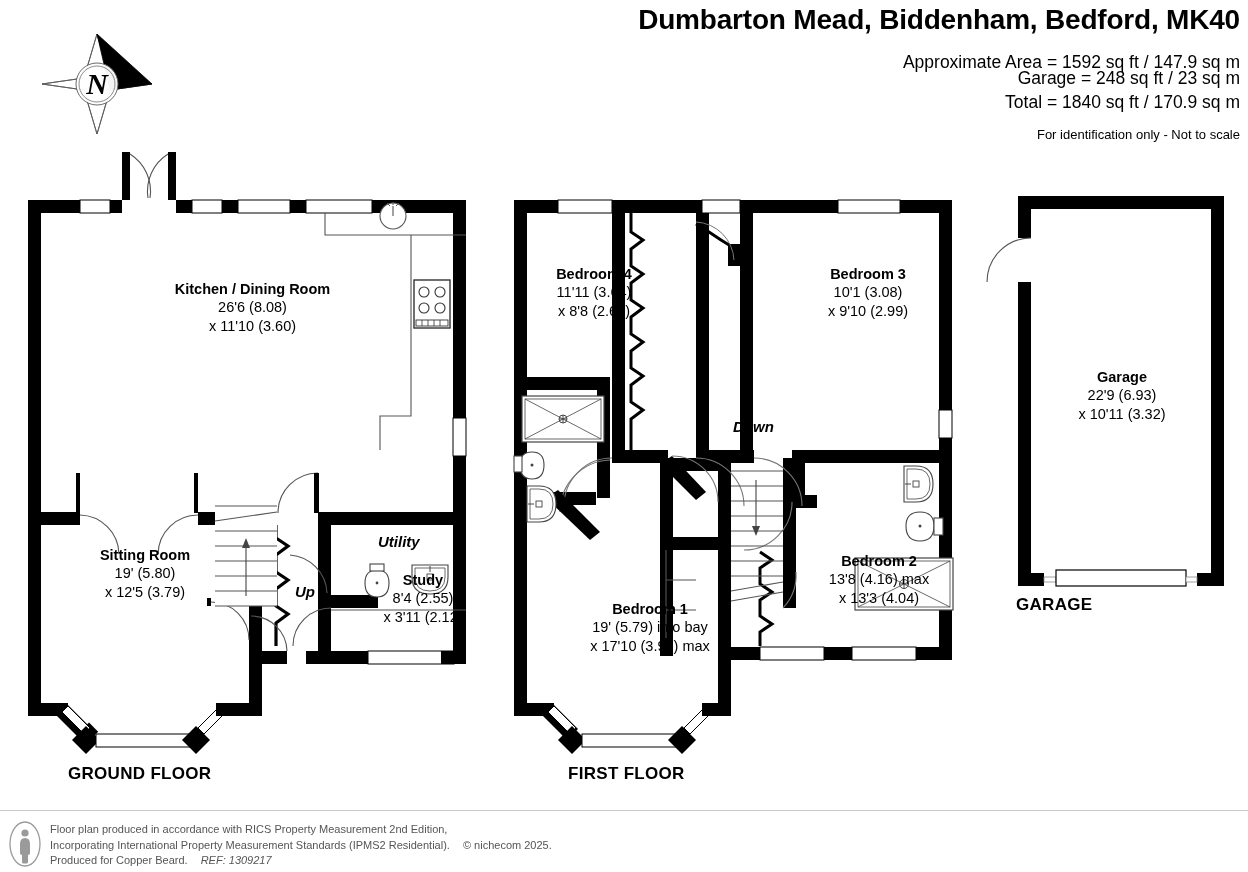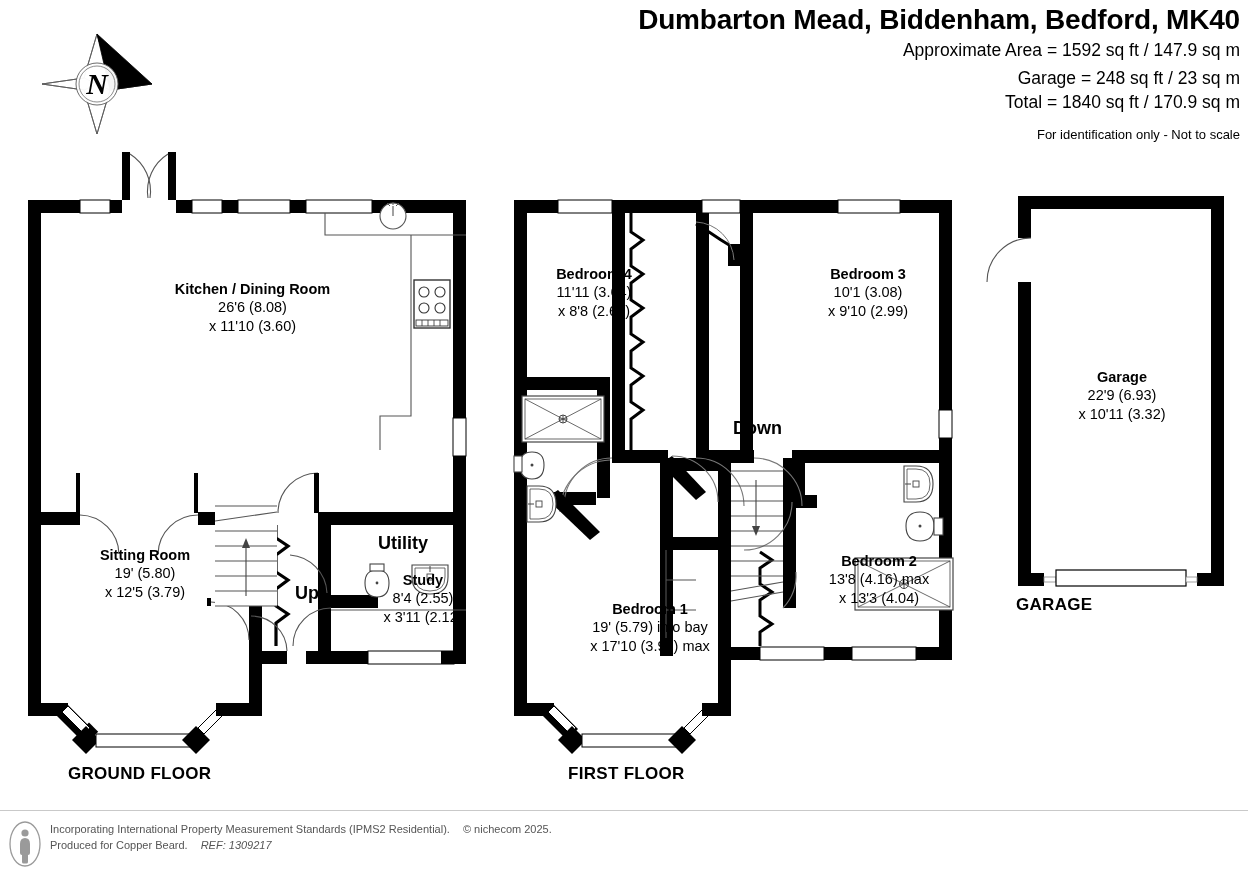--- a/index.html
+++ b/index.html
@@ -9,42 +9,42 @@
     color:#000;
   }
   .abs{position:absolute;}
 
   
   #title{
     right:8px;top:4px;font-size:28px;font-weight:bold;letter-spacing:-0.2px;
     white-space:nowrap;
   }
   .area-line{right:8px;font-size:17.5px;white-space:nowrap;text-align:right;}
-  #area1{top:40px;}
+  #area1{top:52px;}
   #area2{top:68px;}
   #area3{top:92px;}
   #area4{top:127px;font-size:13px;}
 
   
   #compass{left:36px;top:28px;width:122px;height:112px;}
 
   
   .plan{overflow:visible;}
 
   
   .floor-caption{font-size:17px;font-weight:bold;letter-spacing:0.3px;white-space:nowrap;}
   #cap-ground{left:68px;top:764px;}
   #cap-first{left:568px;top:764px;}
   #cap-garage{left:1016px;top:595px;}
 
   
   .room{position:absolute;text-align:center;white-space:nowrap;line-height:1.26;}
   .room .rname{font-size:14.5px;font-weight:bold;}
   .room .rdim{font-size:14.5px;}
-  .small-label{position:absolute;font-size:18px;font-weight:bold;white-space:nowrap;}
+  .small-label{position:absolute;font-size:15px;font-weight:bold;white-space:nowrap;font-style:italic;}
   #footer-text{left:50px;top:822px;font-size:11px;line-height:1.42;color:#555;}
   #footer-text .ln{white-space:nowrap;}
   #copy{color:#555;}
   #person-icon{left:8px;top:820px;width:34px;height:48px;}
   #rule{left:0;top:810px;width:1248px;height:1px;background:#c9c9c9;}
 </style>
 </head>
 <body>
 
 <div class="abs" id="compass">
@@ -482,20 +482,21 @@
 
 <div class="abs" id="rule"></div>
 <div class="abs" id="person-icon">
   <svg width="34" height="48" viewBox="0 0 34 48">
     <ellipse cx="17" cy="24" rx="15" ry="22" fill="none" stroke="#9a9a9a" stroke-width="1.3"></ellipse>
     <circle cx="17" cy="13" r="3.6" fill="#9a9a9a"></circle>
     <path d="M17 18 q-5 0 -5 6 l0 9 q0 2 2 2 l0 7 q0 1.6 1.6 1.6 l2.8 0 q1.6 0 1.6 -1.6 l0 -7 q2 0 2 -2 l0 -9 q0 -6 -5 -6 Z" fill="#9a9a9a"></path>
   </svg>
 </div>
 <div class="abs" id="footer-text">
+  <div class="ln"><span>Floor plan produced in accordance with RICS Property Measurement 2nd Edition,</span></div>
   <div class="ln">
     <span>Incorporating International Property Measurement Standards (IPMS2 Residential).</span>
     <span id="copy" style="margin-left:10px;">© nichecom 2025.</span>
   </div>
   <div class="ln">
     <span>Produced for Copper Beard.</span>
     <span style="margin-left:10px;font-style:italic;">REF:  1309217</span>
   </div>
 </div>
 

